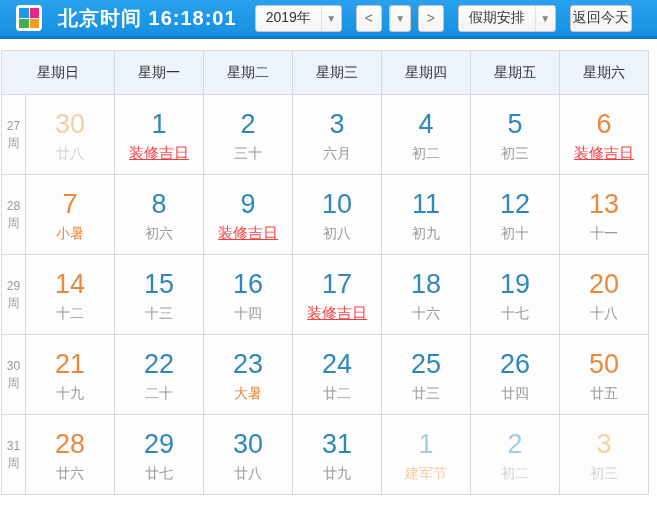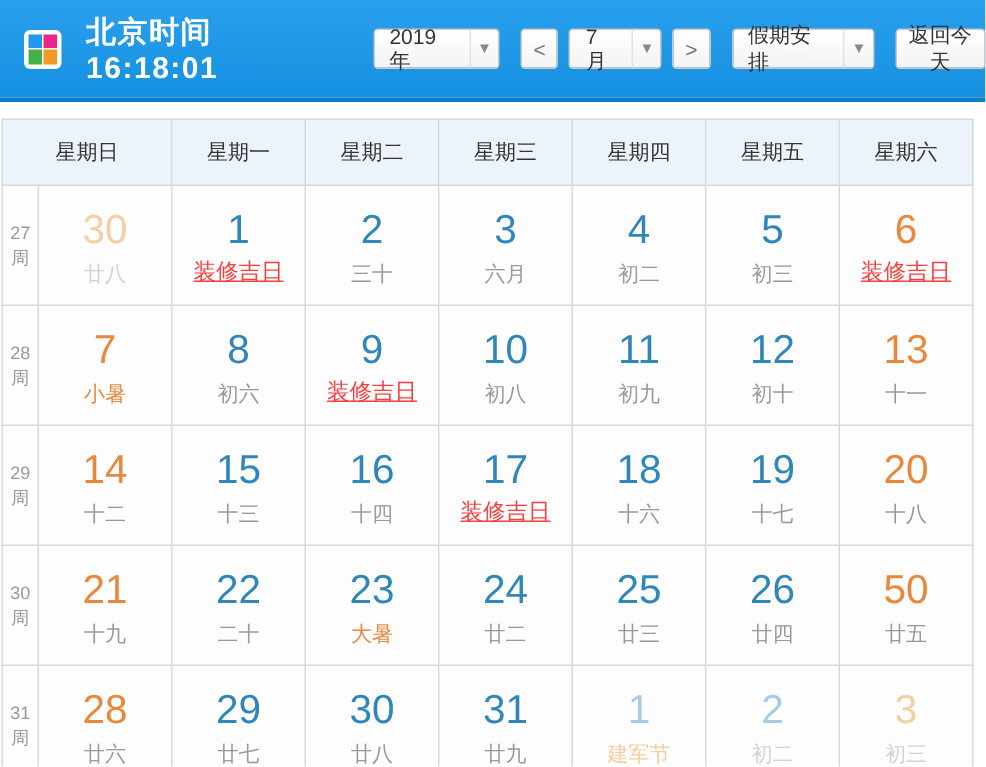--- a/index.html
+++ b/index.html
@@ -1,20 +1,20 @@
 <!DOCTYPE html>
 <html style="--bar-top: #2aa0ee; --bar-bottom: #1590e0; --bar-edge: #0d7ec6; --header-bg: #edf3fb; --grid-line: #d6d9dd; --table-border: #c6cbd2; --num-blue: #2e86ba; --num-orange: #e8883c; --num-dim-orange: #f2d0a4; --num-dim-blue: #a6cbe4; --lunar-gray: #999999; --lunar-red: #fa3e3e; --lunar-orange: #e8883c; --lunar-dim: #d2d2d2; --lunar-dim-orange: #f4cc9e;"><head>
 <meta charset="utf-8">
 <style>
   * { margin:0; padding:0; box-sizing:border-box; }
   html,body { width:657px; height:511px; overflow:hidden; background:#fff;
               font-family:"Liberation Sans","DejaVu Sans",sans-serif; }
 
   
-  .topbar { height:68px; background:linear-gradient(to bottom,var(--bar-top,#2aa0ee),var(--bar-bottom,#1590e0));
+  .topbar { height:39px; background:linear-gradient(to bottom,var(--bar-top,#2aa0ee),var(--bar-bottom,#1590e0));
             border-bottom:3px solid var(--bar-edge,#0d7ec6);
             display:flex; align-items:center; padding-left:16px; }
   .logo { width:26px; height:26px; background:#fff; border-radius:4px; padding:3px;
           display:grid; grid-template-columns:1fr 1fr; grid-template-rows:1fr 1fr; gap:1px; }
   .logo span:nth-child(1){background:#2196f3;} .logo span:nth-child(2){background:#e9258d;}
   .logo span:nth-child(3){background:#43b049;} .logo span:nth-child(4){background:#f29b23;}
   .time { color:#fff; font-size:20px; font-weight:bold; letter-spacing:1px; margin:0 18px 0 16px; }
   .btn, .combo { background:linear-gradient(#ffffff,#f3f3f3); border:1px solid #c8c8c8;
                  border-radius:3px; height:27px; display:flex; align-items:center;
                  font-size:14px; color:#333; cursor:pointer; }
@@ -60,21 +60,20 @@
   </div>
   <div class="time">北京时间 16:18:01</div>
 
   <div class="combo">
     <span class="txt">2019年</span>
     <span class="arr">▼</span>
   </div>
 
   <button class="btn nav gap-m">&lt;</button>
   <div class="combo gap-s">
-    <span class="txt">7月</span>
     <span class="arr">▼</span>
   </div>
   <button class="btn nav gap-s">&gt;</button>
 
   <div class="combo gap-m">
     <span class="txt">假期安排</span>
     <span class="arr">▼</span>
   </div>
 
   <button class="btn gap-m">返回今天</button>

